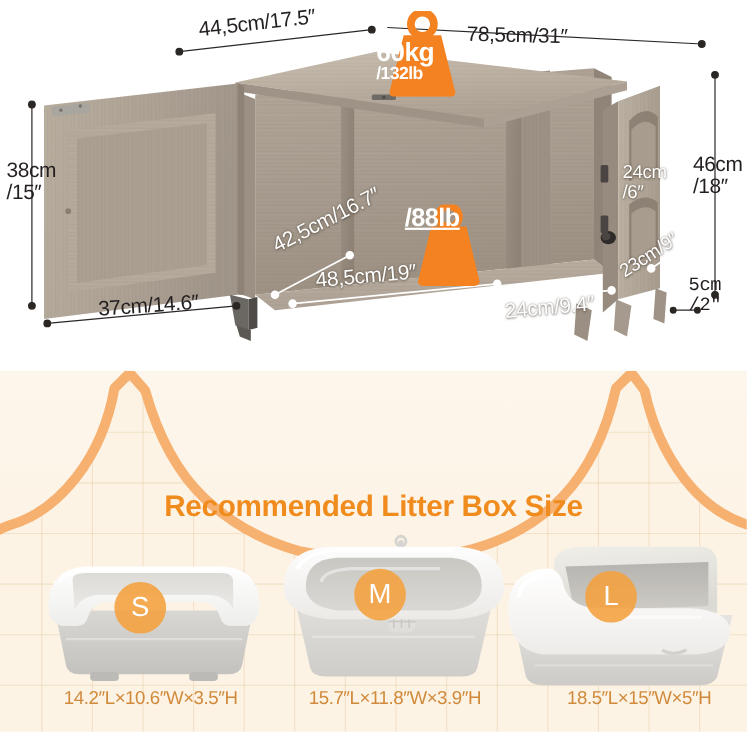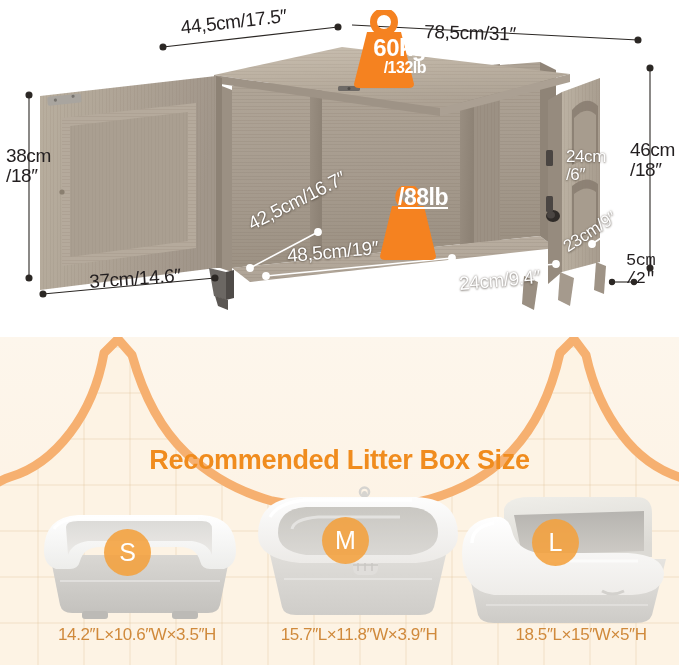--- a/index.html
+++ b/index.html
@@ -46,21 +46,21 @@
       0 0 2px rgba(60,50,40,.55),
       0 1px 2px rgba(60,50,40,.45);
   }
   .dim-text.small { font-size: 17px; }
 
   
   .weight-badge {
     position: absolute;
     color: #ffffff;
     font-weight: 700;
-    text-align: right;
+    text-align: left;
     line-height: 1.02;
     letter-spacing: -0.5px;
     z-index: 40;
   }
 
   
   #litterpanel {
     position: absolute;
     left: 0; top: 337px;
     width: 679px; height: 330px;
@@ -269,21 +269,21 @@
         <circle cx="592" cy="244" r="3.1"></circle>
         <circle cx="628" cy="220" r="3.1"></circle>
       </g>
     </svg>
 
     <div class="dim-text" style="left:182px; top:18px; transform:rotate(-6.5deg); transform-origin:left bottom;">44,5cm/17.5″</div>
 
     <div class="dim-text" style="left:424px; top:22px; transform:rotate(1.5deg); transform-origin:left bottom;">78,5cm/31″</div>
 
     <div class="dim-text" style="left:6px; top:146px;">38cm
-/18″</div>
+/15″</div>
 
     <div class="dim-text" style="left:90px; top:272px; transform:rotate(-4deg); transform-origin:left bottom;">37cm/14.6″</div>
 
     <div class="dim-text white" style="left:254px; top:214px; transform:rotate(-27deg); transform-origin:left bottom;">42,5cm/16.7″</div>
 
     <div class="dim-text white" style="left:288px; top:246px; transform:rotate(-5deg); transform-origin:left bottom;">48,5cm/19″</div>
 
     <div class="dim-text white" style="left:460px; top:274px; transform:rotate(-5deg); transform-origin:left bottom;">24cm/9.4″</div>
 
     <div class="dim-text" style="left:630px; top:140px;">46cm

